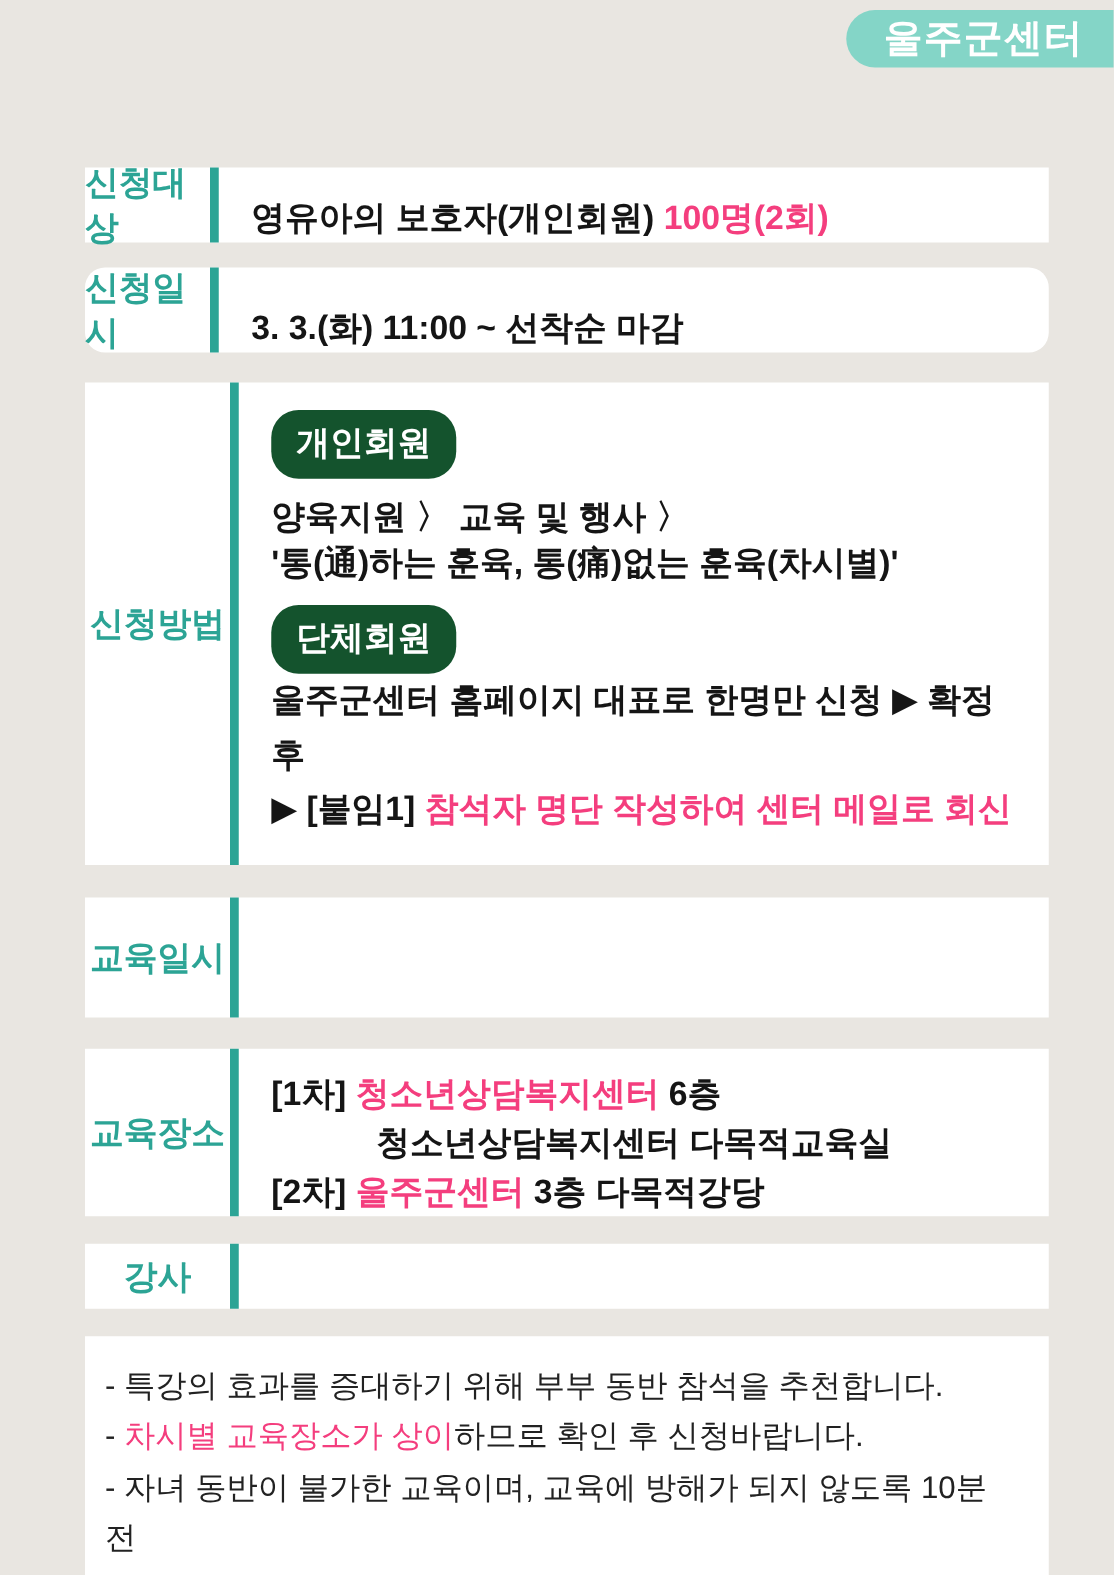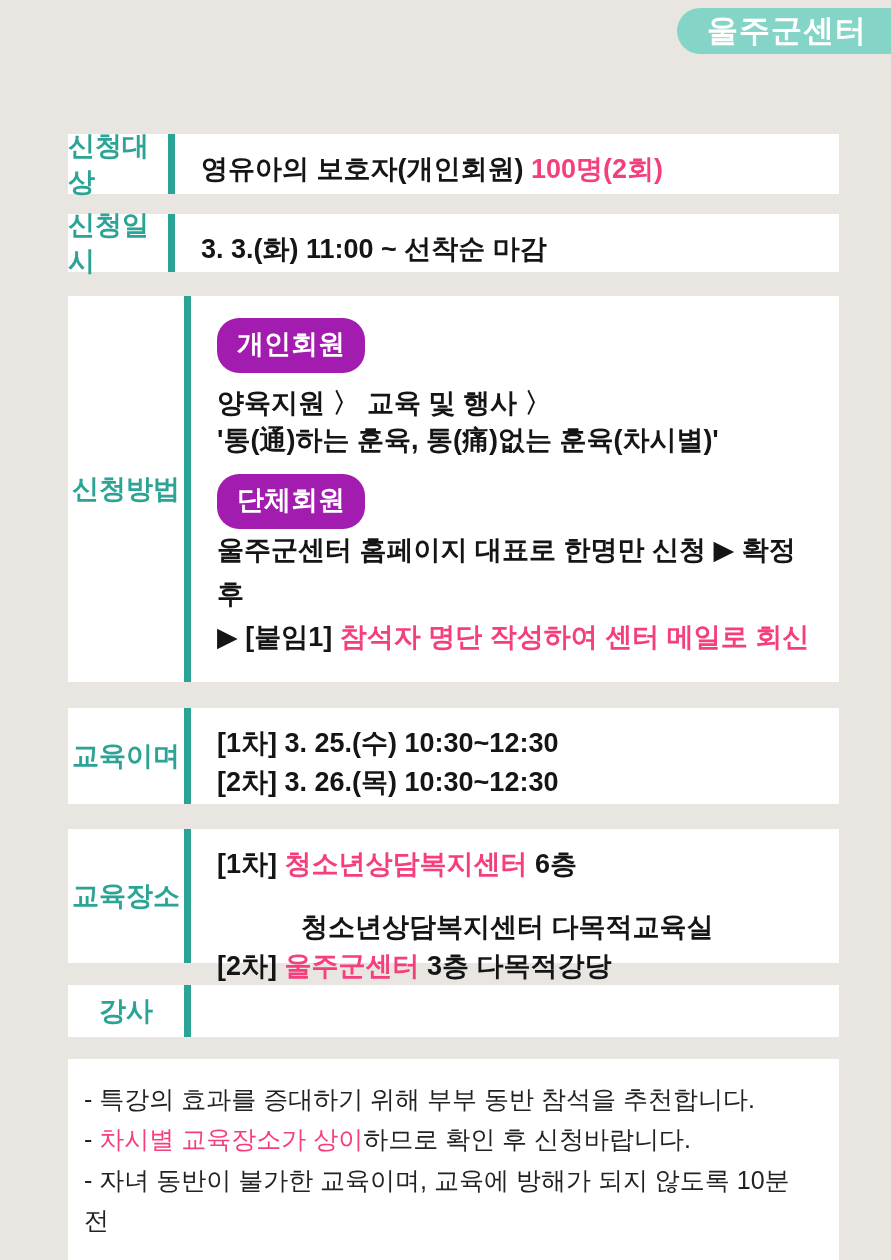--- a/index.html
+++ b/index.html
@@ -29,46 +29,46 @@
   .row-label {
     display:flex; align-items:center; justify-content:center;
     color:#2ca495; font-weight:800; font-size:27px;
     flex:0 0 auto;
   }
   .w-narrow .row-label { width:100px; }
   .w-wide .row-label { width:116px; }
   .vbar { flex:0 0 7px; background:#2ca495; }
   .row-content {
     flex:1 1 auto; padding:16px 10px 0 26px;
-    display:flex; flex-direction:column; justify-content:flex-start;
+    display:flex; flex-direction:column; justify-content:flex-end;
     font-weight:800; font-size:27px; line-height:1.45;
   }
   .pink { color:#f43e7e; }
   .mt20 { margin-top:20px; }
   .mt24 { margin-top:24px; }
   .mt26 { margin-top:26px; }
   .mt25 { margin-top:25px; }
   .mt22 { margin-top:22px; }
   .h60 { height:60px;margin-top:46px; }
-  .h58 { height:58px; }
+  .h58 { height:68px;border-radius:16px; }
   .h96 { height:96px; }
   .h134 { height:134px; }
   .h52 { height:52px; }
   .method-row .row-content { padding:22px 10px 22px 26px; justify-content:flex-start; }
   .member-badge {
     display:inline-block; align-self:flex-start;
-    background:#a21caf; color:#ffffff;
+    background:#14532d; color:#ffffff;
     font-size:27px; font-weight:800;
     padding:7px 20px 9px 20px;
     border-radius:22px;
   }
   .method-lines { margin:12px 0 14px 0; line-height:1.38; }
   .method-lines .line { white-space:nowrap; }
   .group-lines { margin-top:0; line-height:1.62; }
-  .place-indent { padding-left:84px;margin-top:24px; }
+  .place-indent { padding-left:84px; }
   .notes-box {
     background:#ffffff;
     margin-top:22px;
     padding:20px 22px 22px 16px;
     font-size:25px; font-weight:400; line-height:1.62;
     color:#222222;
   }
 </style>
 </head>
 <body>
@@ -104,26 +104,22 @@
       </div>
       <span class="member-badge">단체회원</span>
       <div class="group-lines">
         <div class="line">울주군센터 홈페이지 대표로 한명만 신청 ▶ 확정 후</div>
         <div class="line"><span>▶  [붙임1] </span><span class="pink">참석자 명단 작성하여 센터 메일로 회신</span></div>
       </div>
     </div>
   </section>
 
   <section class="row w-wide h96 mt26">
-    <div class="row-label">교육이며</div>
+    <div class="row-label">교육일시</div>
     <div class="vbar"></div>
-    <div class="row-content">
-      <div>[1차] 3. 25.(수) 10:30~12:30</div>
-      <div>[2차] 3. 26.(목) 10:30~12:30</div>
-    </div>
   </section>
 
   <section class="row w-wide h134 mt25">
     <div class="row-label">교육장소</div>
     <div class="vbar"></div>
     <div class="row-content">
       <div><span>[1차] </span><span class="pink">청소년상담복지센터</span><span>  6층</span></div>
       <div class="place-indent">청소년상담복지센터  다목적교육실</div>
       <div><span>[2차] </span><span class="pink">울주군센터</span><span> 3층 다목적강당</span></div>
     </div>

